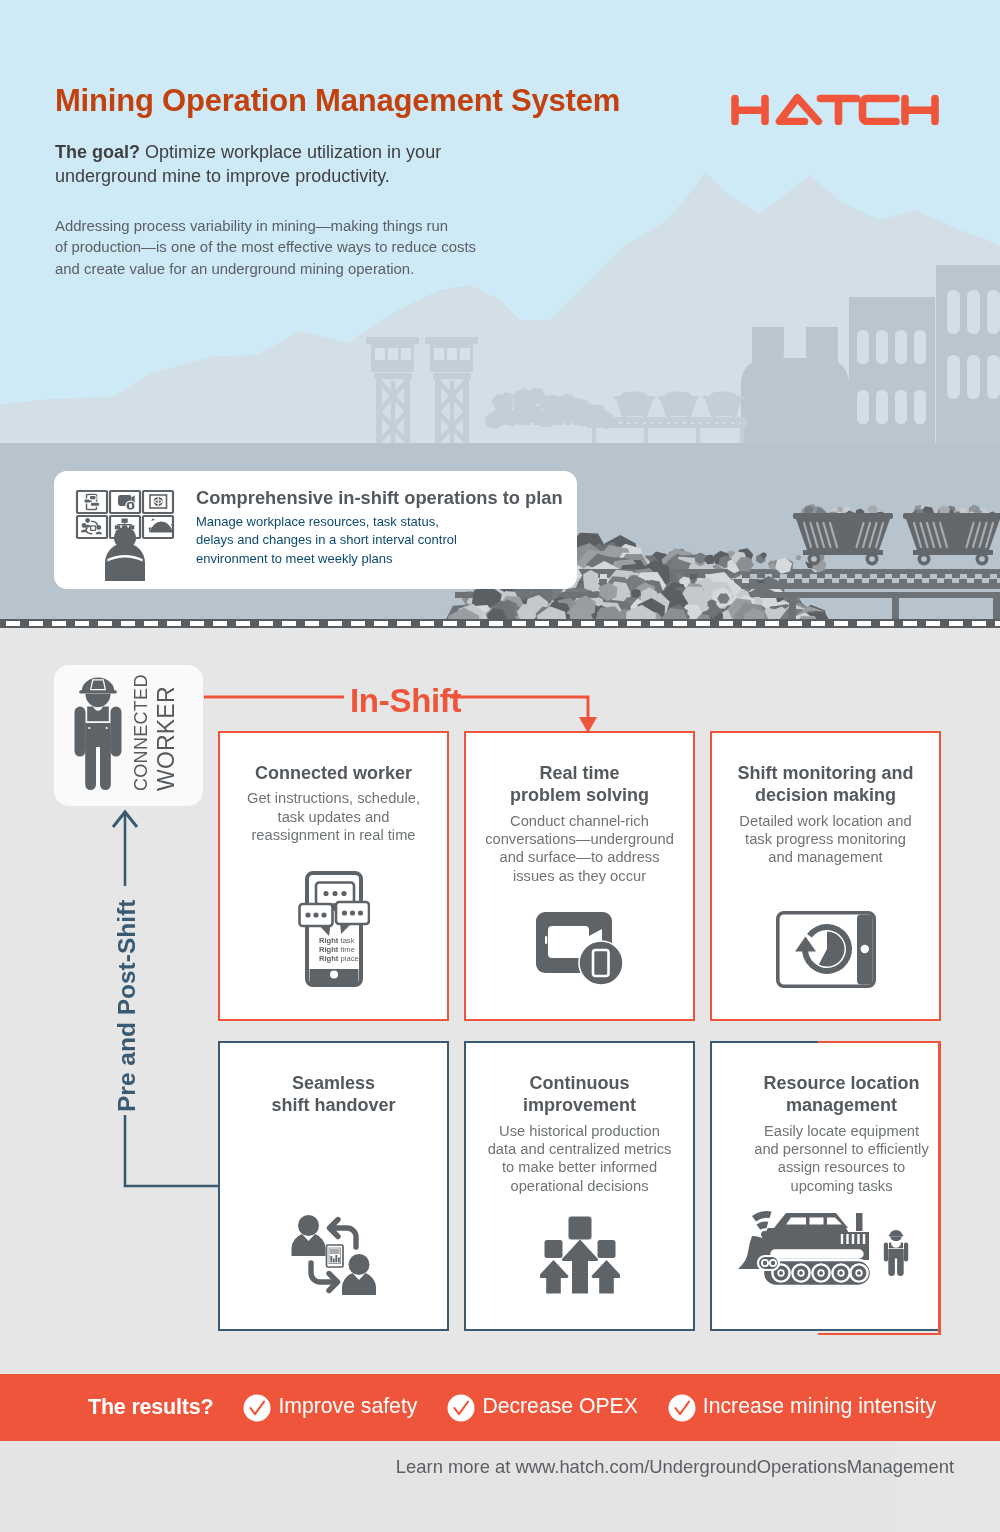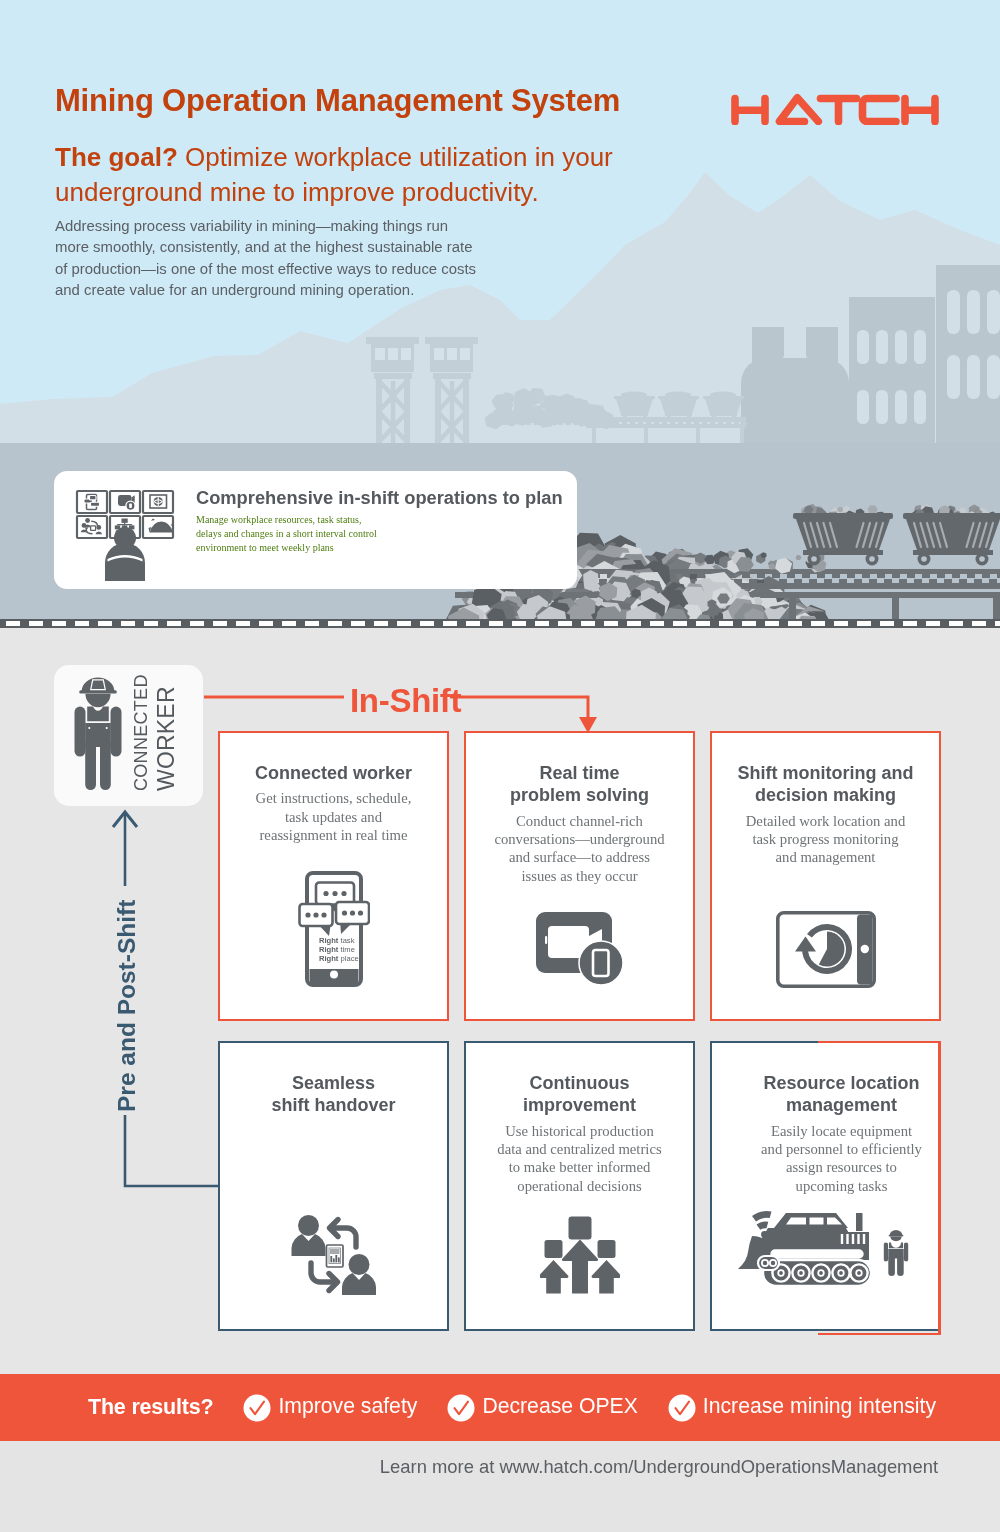--- a/index.html
+++ b/index.html
@@ -3,61 +3,61 @@
 <meta charset="utf-8">
 <style>
   html,body{margin:0;padding:0;}
   body{width:1000px;height:1532px;overflow:hidden;background:#e6e6e6;
        font-family:"Liberation Sans",sans-serif;-webkit-font-smoothing:antialiased;}
   .page{position:relative;width:1000px;height:1532px;}
   
   .hero{position:absolute;left:0;top:0;width:1000px;height:443px;background:#cfeaf7;overflow:hidden;}
   .hero-svg{position:absolute;left:0;top:0;}
   .hero-title{position:absolute;left:55px;top:83px;font-size:31px;font-weight:bold;color:#c2410c;letter-spacing:-0.2px;}
-  .hero-goal{position:absolute;left:55px;top:140px;width:620px;font-size:26px;color:#c2410c;line-height:1.35;}
+  .hero-goal{position:absolute;left:55px;top:140px;width:620px;font-size:18px;color:#404040;line-height:1.35;}
   .hero-goal b{font-weight:bold;}
   .hero-body{position:absolute;left:55px;top:216px;width:560px;font-size:14.9px;color:#5b5f63;line-height:1.43;}
   .logo{position:absolute;left:726px;top:89px;}
   
   .band{position:absolute;left:0;top:443px;width:1000px;height:185px;background:#b8c4cd;overflow:hidden;}
   .callout{position:absolute;left:54px;top:471px;width:523px;height:118px;background:#fff;border-radius:13px;}
   .callout-title{position:absolute;left:196px;top:487px;font-size:18.3px;font-weight:bold;color:#54595e;}
-  .callout-body{position:absolute;left:196px;top:513px;font-size:10px;color:#4d7c0f;line-height:1.42;font-family:Liberation Serif, serif;}
+  .callout-body{position:absolute;left:196px;top:513px;font-size:13px;color:#0c4a6e;line-height:1.42;}
   .callout-icon{position:absolute;left:75px;top:484px;}
   
   .main{position:absolute;left:0;top:628px;width:1000px;height:746px;background:#e6e6e6;}
   .flow{position:absolute;left:0;top:0;}
   .cw-box{position:absolute;left:54px;top:37px;width:149px;height:141px;background:#fafafa;border-radius:15px;}
   .cw-icon{position:absolute;left:74px;top:49px;}
   .cw-label{position:absolute;left:131px;top:163px;color:#54595e;
             transform:rotate(-90deg);transform-origin:0 0;white-space:nowrap;}
   .cw-l1{font-size:18px;letter-spacing:0.3px;line-height:1.22;}
   .cw-l2{font-size:23px;letter-spacing:0.2px;line-height:1.18;}
   .in-shift-label{position:absolute;left:350px;top:54px;font-size:33px;font-weight:bold;color:#ef553a;letter-spacing:-0.3px;}
   .pre-post-label{position:absolute;left:113px;top:484px;font-size:24.5px;font-weight:bold;color:#3a5a72;
                   transform:rotate(-90deg);transform-origin:0 0;white-space:nowrap;}
   .cards{position:absolute;left:0;top:0;width:1000px;height:876px;}
   .card{position:absolute;width:231px;background:#fff;border:2px solid #ef553a;padding-top:29px;box-sizing:border-box;}
   .card-orange{border-color:#ef553a;}
   .card-blue{border-color:#3a5a72;}
   .split-border{position:absolute;left:-2px;top:-2px;pointer-events:none;}
   .card-title,.card-body{padding:0 2px;}
   .card-title{text-align:center;font-size:18px;font-weight:bold;color:#54595e;line-height:1.24;white-space:pre-line;}
-  .card-body{text-align:center;font-size:14.7px;color:#6e7376;line-height:1.245;white-space:pre-line;margin-top:5px;font-family:Liberation Serif, serif;}
+  .card-body{text-align:center;font-size:14.7px;color:#6e7376;line-height:1.245;white-space:pre-line;margin-top:5px;}
   .card-art{position:absolute;left:0;width:227px;display:flex;justify-content:center;}
   .art-1{top:137px;} .art-2{top:178px;} .art-3{top:178px;}
   .art-4{top:172px;} .art-5{top:172px;} .art-6{top:165px;}
   .chat-lines{font-size:7.6px;fill:#5e6368;font-family:"Liberation Sans",sans-serif;}
   
   .results{position:absolute;left:0;top:1374px;width:1000px;height:67px;background:#ef553a;}
   .results-inner{position:absolute;left:88px;top:0;height:67px;display:flex;align-items:center;gap:30px;}
   .results-label{font-size:21.5px;font-weight:bold;color:#fff;letter-spacing:-0.2px;}
   .result-item{display:flex;align-items:flex-start;gap:7px;font-size:21.2px;color:#fff;font-weight:300;}
   .check{flex:0 0 auto;}
-  .footer{position:absolute;left:0;top:1441px;width:880px;height:91px;background:#e4e4e4;}
+  .footer{position:absolute;left:0;top:1441px;width:880px;height:91px;background:#e4e4e4;padding-left:16px;}
   .footer-text{position:absolute;top:15px;width:938px;text-align:right;font-size:18.4px;color:#5b5f63;}
 </style>
 </head>
 <body>
 
 <div class="page">
   <div class="hero">
     <svg class="hero-svg" width="1000" height="443" viewBox="0 0 1000 443">
       <rect x="0" y="0" width="1000" height="443" fill="#cfeaf7"></rect>
 
@@ -274,21 +274,20 @@
         </g>
       </g>
     </svg>
     <div class="hero-title">Mining Operation Management System</div>
     <div class="hero-goal">
       <div><b>The goal?</b> <span>Optimize workplace utilization in your</span></div>
       <div>underground mine to improve productivity.</div>
     </div>
     <div class="hero-body">
       <div>Addressing process variability in mining—making things run</div>
-      <div>more smoothly, consistently, and at the highest sustainable rate</div>
       <div>of production—is one of the most effective ways to reduce costs</div>
       <div>and create value for an underground mining operation.</div>
     </div>
     <svg class="logo" width="216" height="36" viewBox="0 0 216 36">
       <g stroke="#ef553a" stroke-width="7.6" stroke-linecap="round" stroke-linejoin="round" fill="none">
         <path d="M9 9.5 L9 32.5"></path>
         <path d="M39 9.5 L39 32.5"></path>
         <path d="M11 21.3 L37 21.3"></path>
         <path d="M53.5 32.4 L71.3 8.7 L92.3 32.5"></path>
         <path d="M54.5 32.5 L78.5 32.5"></path>

